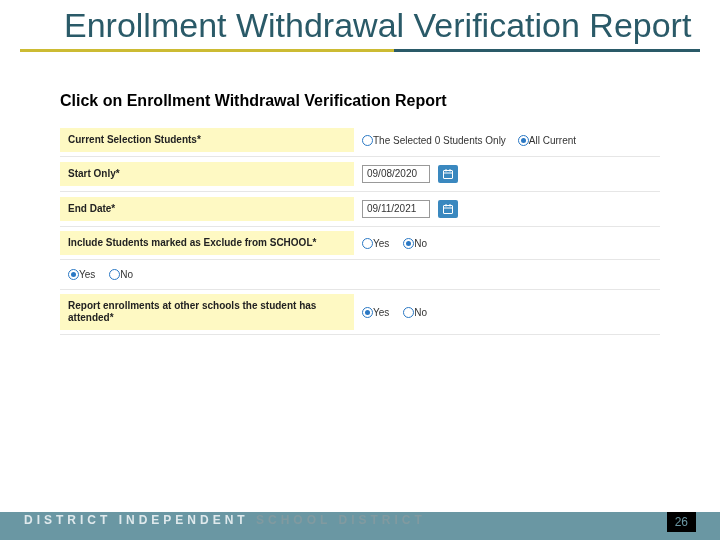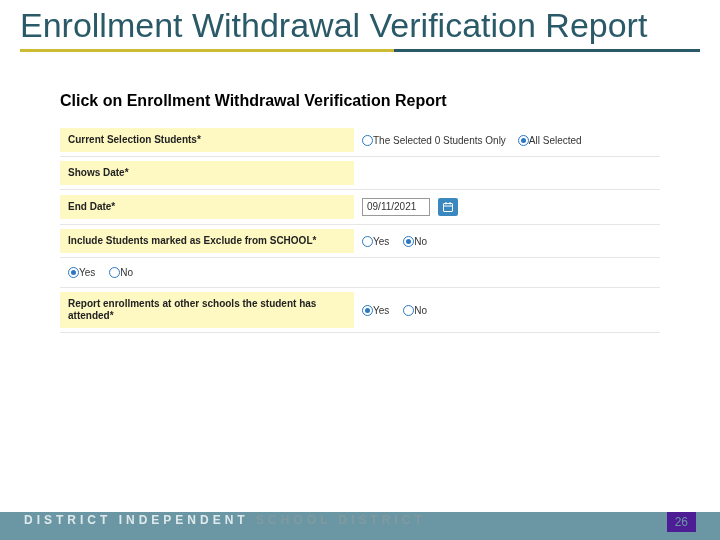--- a/index.html
+++ b/index.html
@@ -11,20 +11,21 @@
     font-family: Arial, Helvetica, sans-serif;
     background: #fff;
     overflow: hidden;
   }
   .slide-title {
     font-size: 34px;
     color: #2a5a68;
     padding: 6px 20px 0 20px;
     line-height: 1.15;
     font-weight: 400;
+    margin-left: 44px;
   }
   .title-rule {
     margin: 4px 20px 0 20px;
     height: 3px;
     background: linear-gradient(to right, #ccbb33 55%, #2a5a68 55%);
   }
   .content-wrap {
     padding: 40px 60px 0 60px;
   }
   .instruction {
@@ -125,21 +126,21 @@
   }
   .footer-text {
     font-size: 12px;
     letter-spacing: 4px;
     color: #dfe9ec;
     font-weight: 600;
     white-space: nowrap;
   }
   .footer-text .civic { color: #819aa0; letter-spacing: 4px; }
   .page-num {
-    background: #4c1d95;
+    background: #000000;
     color: #6a97a3;
     font-size: 12px;
     padding: 3px 8px;
     position: absolute;
     right: 24px;
     bottom: 8px;
   }
 </style>
 </head>
 <body>
@@ -152,27 +153,38 @@
 
   <div class="form-row">
     <div class="lbl-cell">Current Selection Students*</div>
     <div class="val-cell">
       <span class="radio-group">
         <span class="radio-dot"></span>
         <span class="radio-lbl">The Selected 0 Students Only</span>
       </span>
       <span class="radio-group" style="margin-left:8px;">
         <span class="radio-dot sel"></span>
-        <span class="radio-lbl">All Selected</span>
-      </span>
-    </div>
-  </div>
-
-  <div class="form-row">
-    <div class="lbl-cell">Shows Date*</div>
+        <span class="radio-lbl">All Current</span>
+      </span>
+    </div>
+  </div>
+
+  <div class="form-row">
+    <div class="lbl-cell">Start Only*</div>
+    <div class="val-cell">
+      <span class="date-box">09/08/2020</span>
+      <span class="cal-btn">
+        <svg viewBox="0 0 24 24">
+            <rect x="3" y="5" width="18" height="16" rx="1" fill="none" stroke="#fff" stroke-width="2"></rect>
+            <line x1="3" y1="10" x2="21" y2="10" stroke="#fff" stroke-width="2"></line>
+            <line x1="8" y1="2" x2="8" y2="7" stroke="#fff" stroke-width="2"></line>
+            <line x1="16" y1="2" x2="16" y2="7" stroke="#fff" stroke-width="2"></line>
+          </svg>
+      </span>
+    </div>
   </div>
 
   <div class="form-row">
     <div class="lbl-cell">End Date*</div>
     <div class="val-cell">
       <span class="date-box">09/11/2021</span>
       <span class="cal-btn">
         <svg viewBox="0 0 24 24">
             <rect x="3" y="5" width="18" height="16" rx="1" fill="none" stroke="#fff" stroke-width="2"></rect>
             <line x1="3" y1="10" x2="21" y2="10" stroke="#fff" stroke-width="2"></line>

